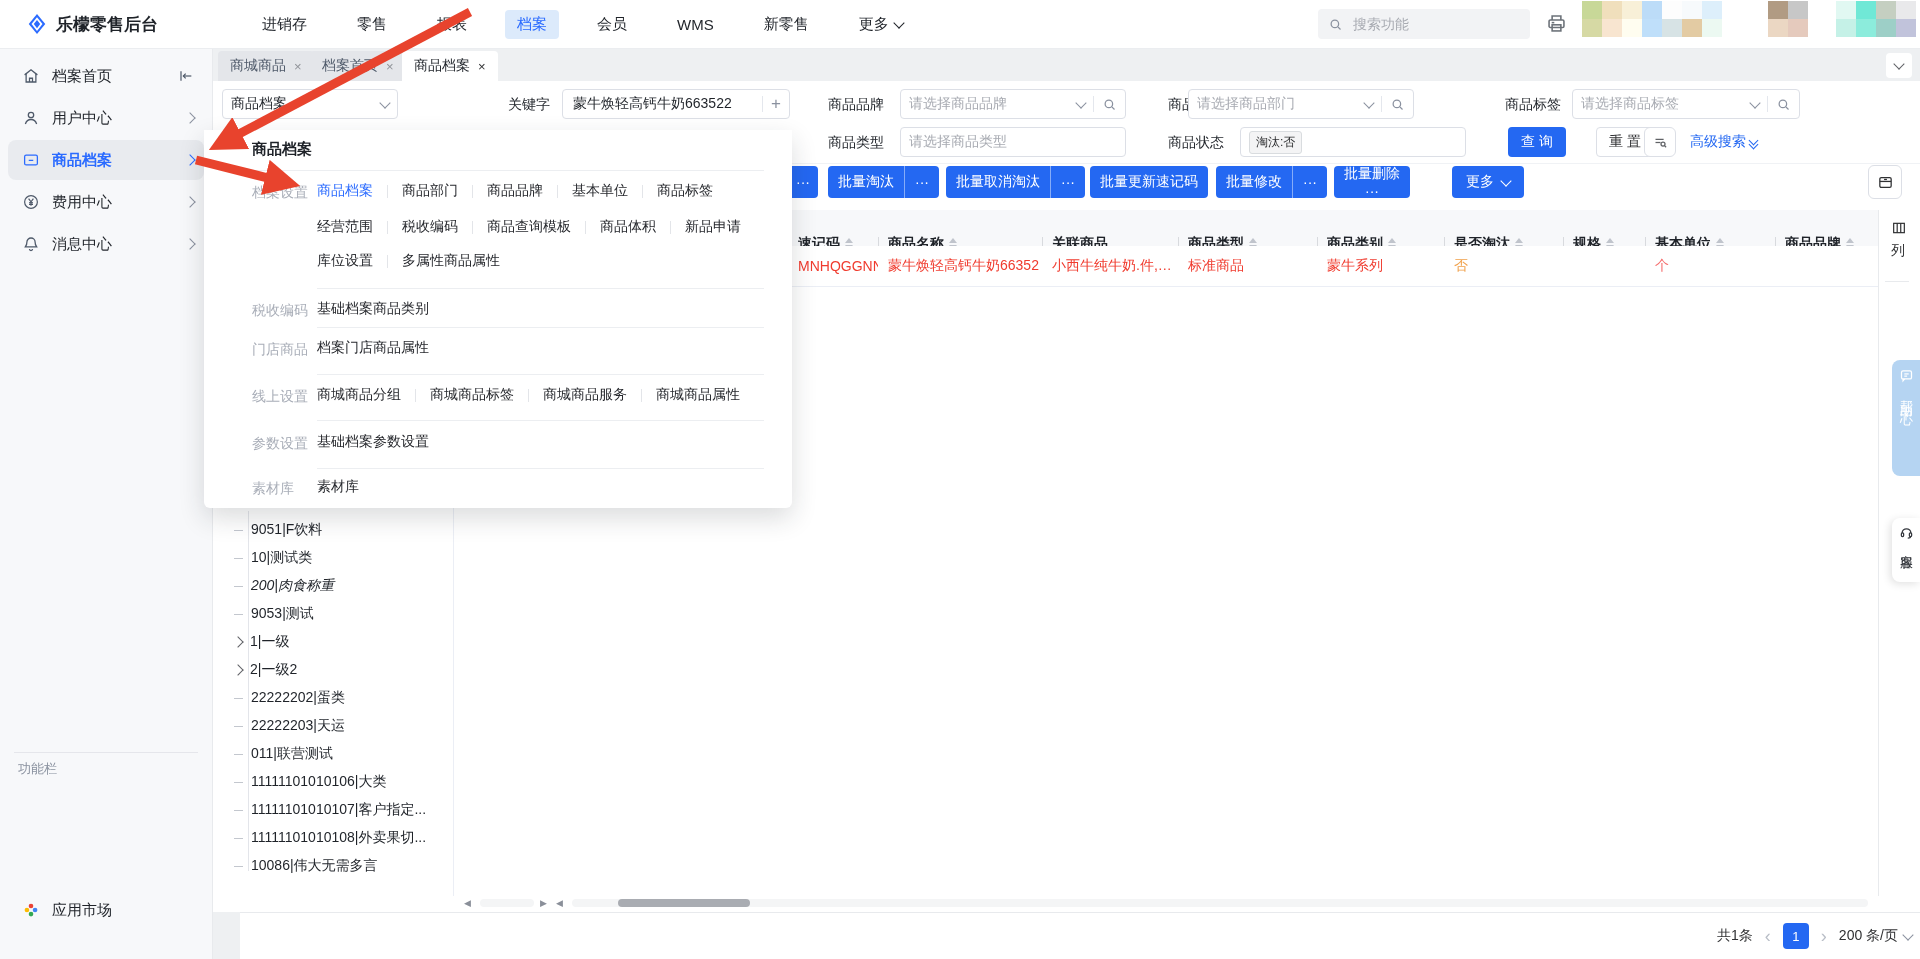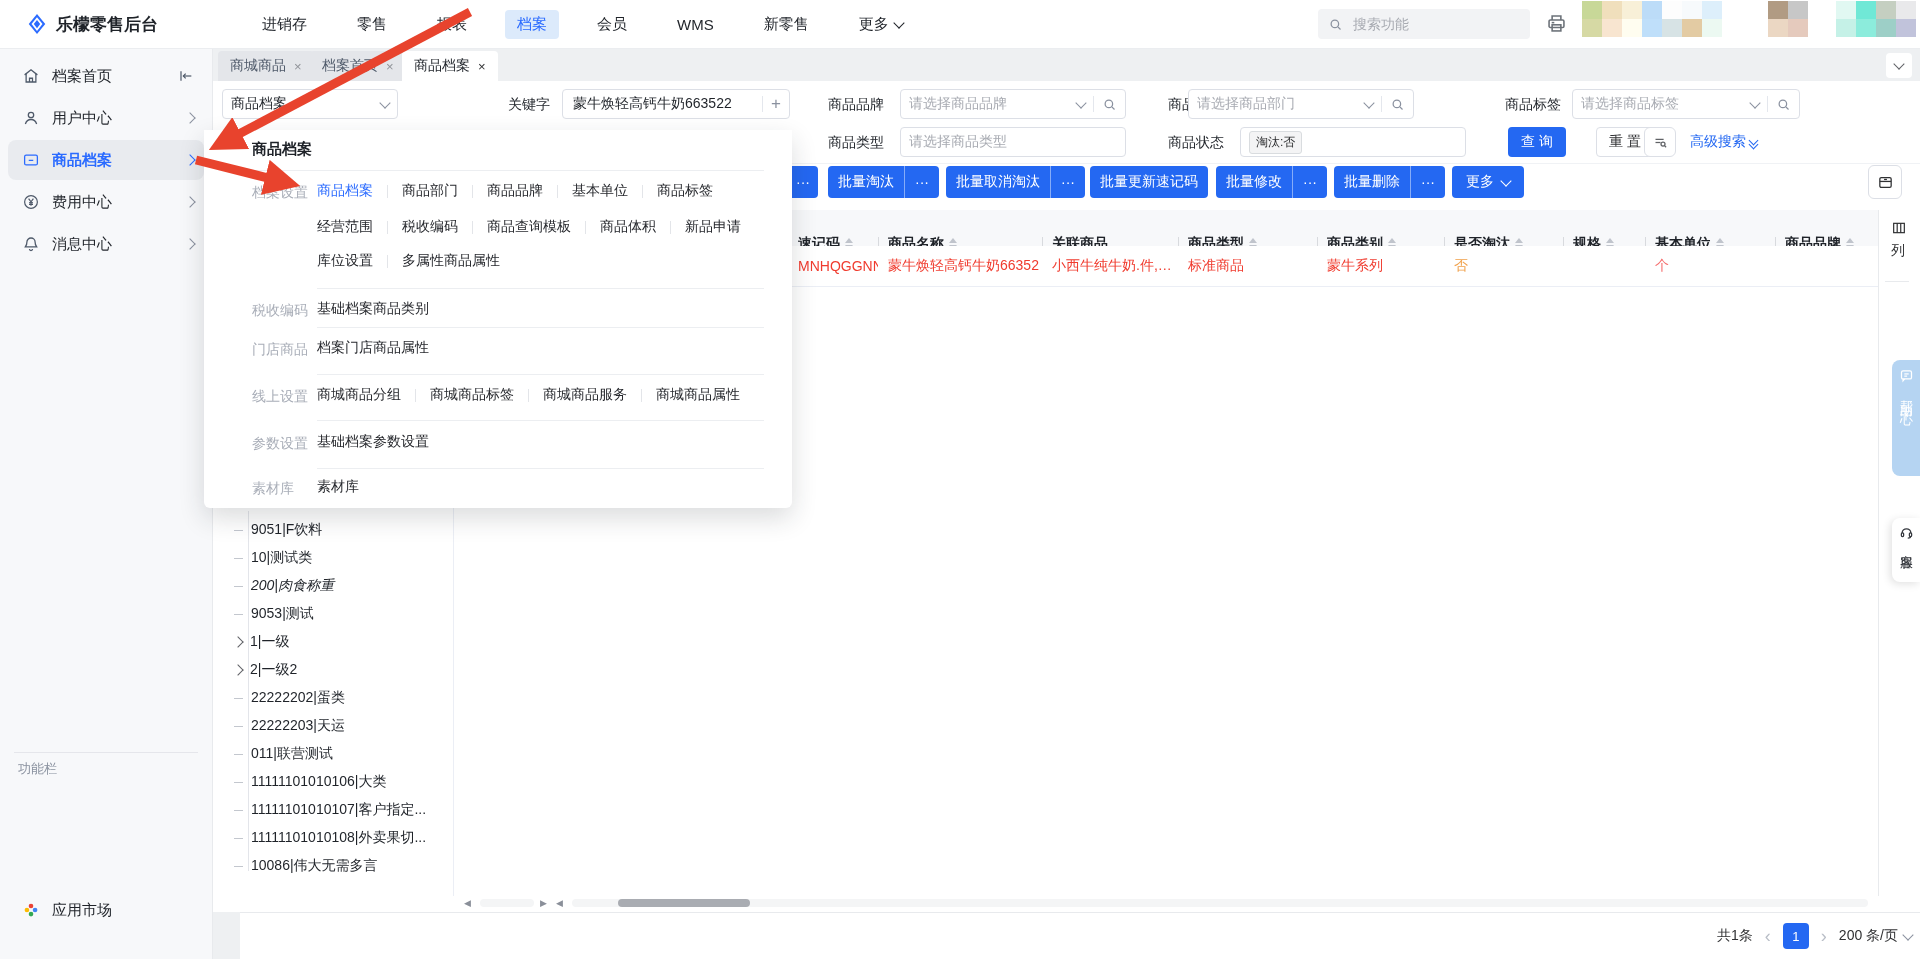--- a/index.html
+++ b/index.html
@@ -355,21 +355,21 @@
       <span class="part">···</span>
     </div>
     <div class="tbtn" style="left:878px;">
       <span class="part">批量更新速记码</span>
     </div>
     <div class="tbtn" style="left:1004px;">
       <span class="part">批量修改</span>
       <span class="sep"></span>
       <span class="part">···</span>
     </div>
-    <div class="tbtn" style="left:1122px;">
+    <div class="tbtn" style="left:1122px;flex-direction:column;">
       <span class="part">批量删除</span>
       <span class="sep"></span>
       <span class="part">···</span>
     </div>
     <div class="tbtn" style="left:1240px;padding:0 14px;gap:8px;">
       <span>更多</span>
       <span class="chev down" style="margin-top:-3px;border-color:#fff;"></span>
     </div>
     <div class="iconbtn" style="left:1656px;top:84px;width:34px;height:34px;">
       <svg width="17" height="17" viewBox="0 0 24 24" fill="none" stroke="#303133" stroke-width="1.8">

